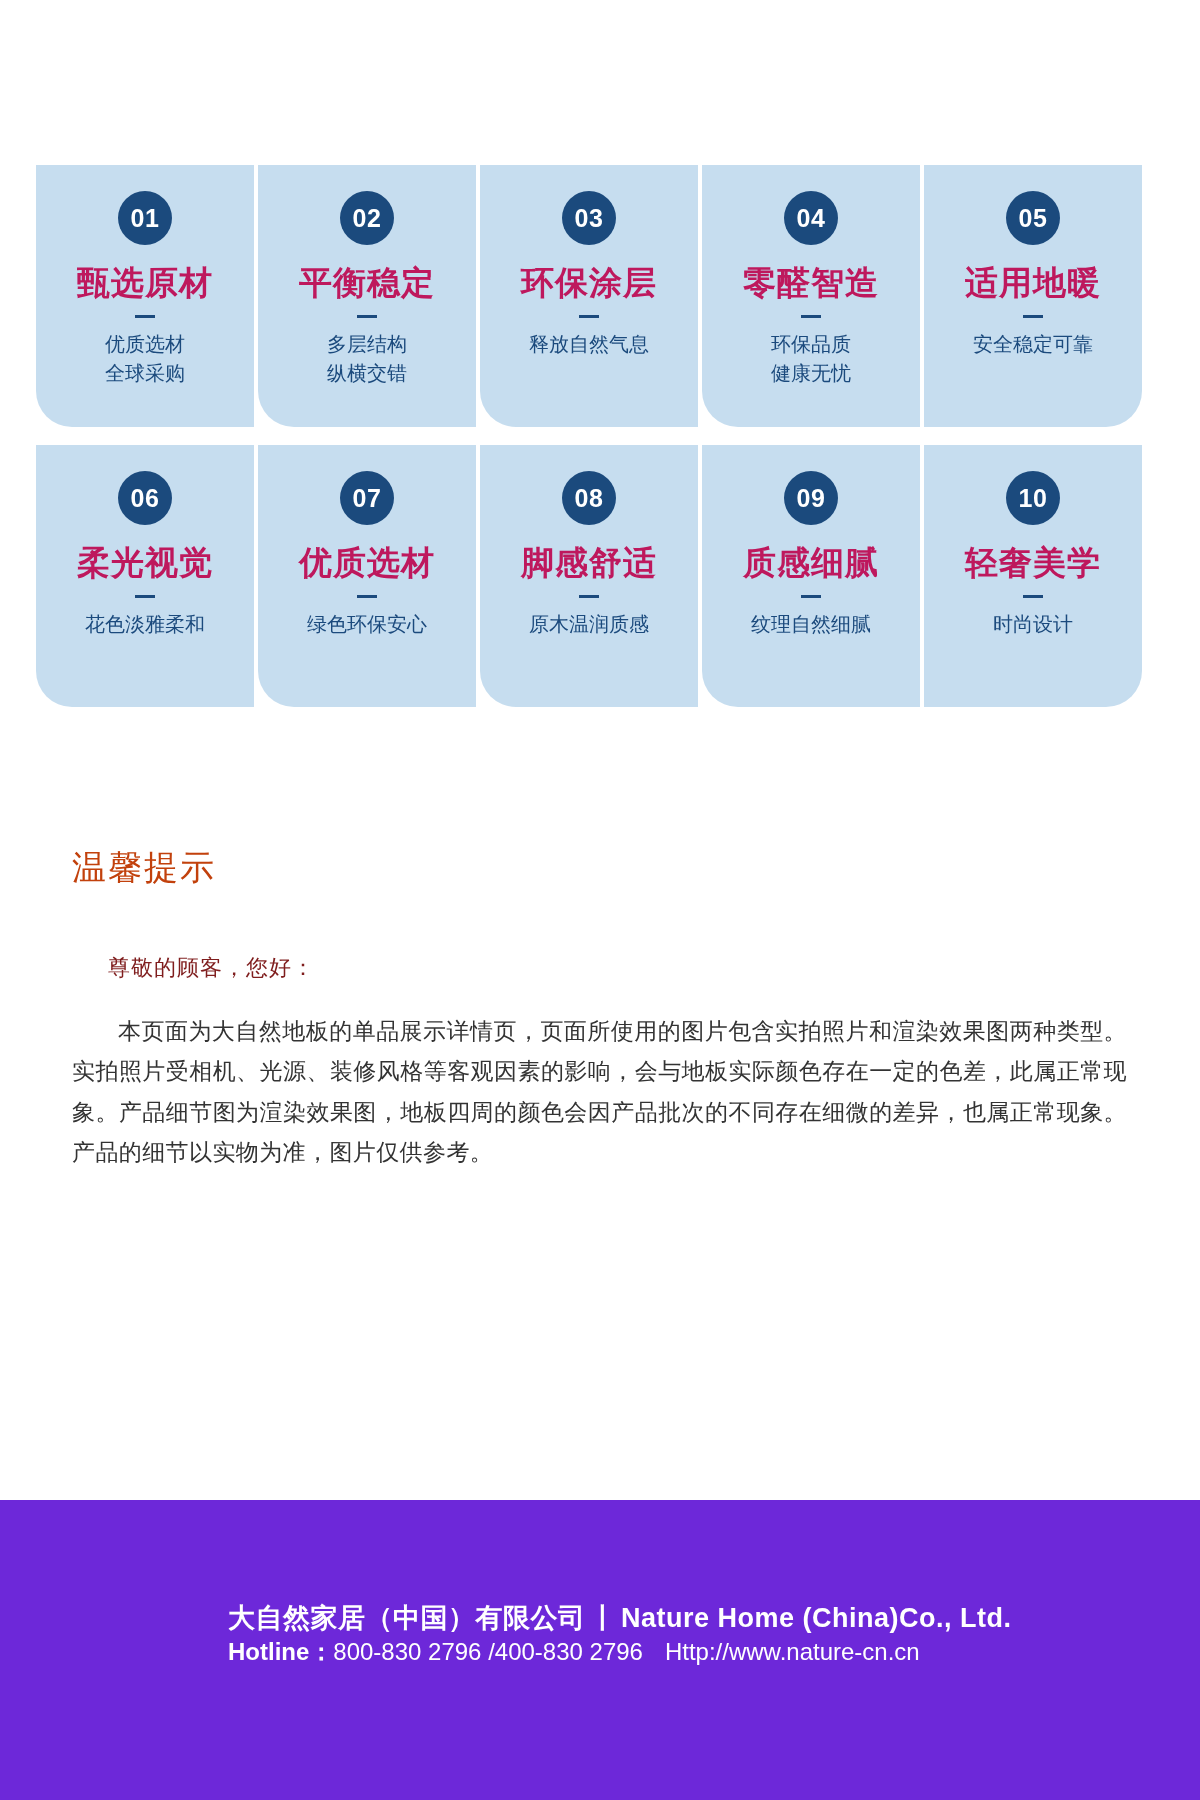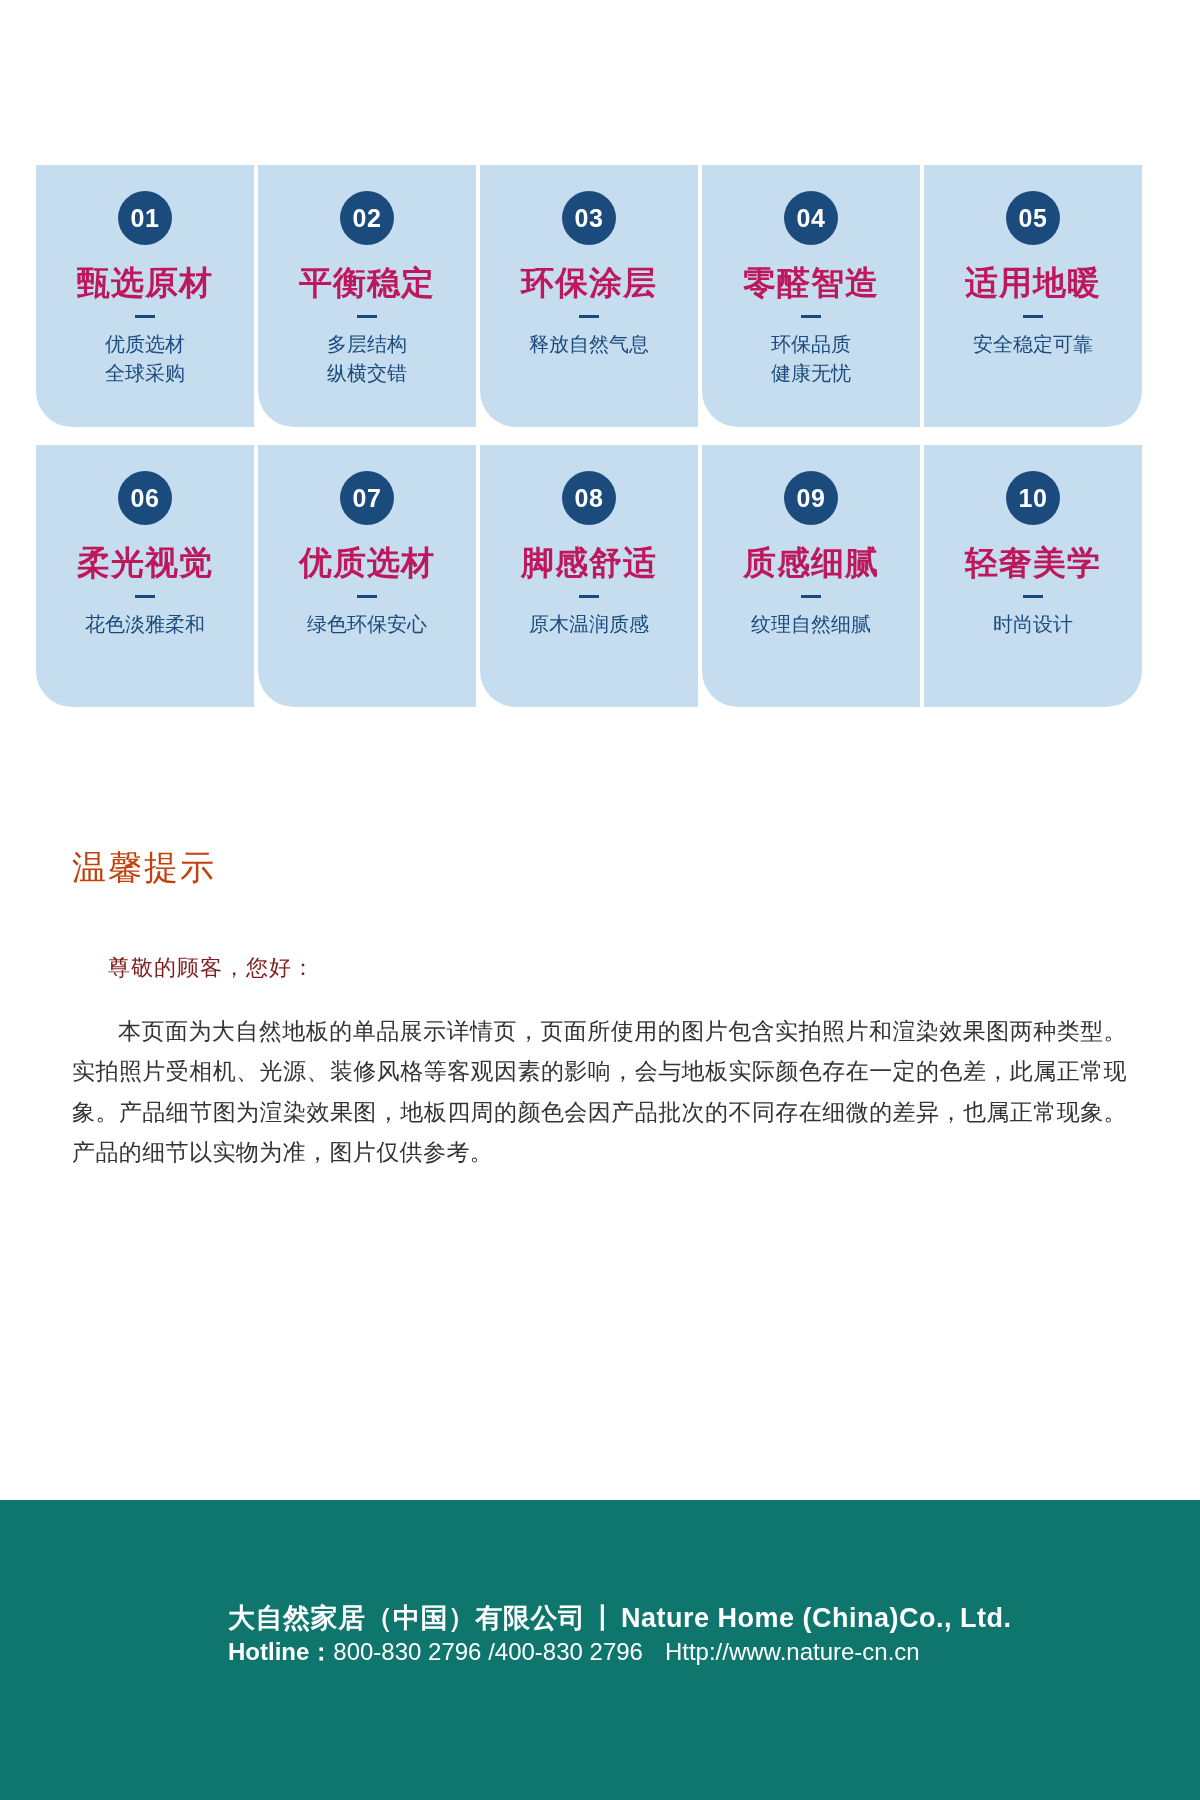--- a/index.html
+++ b/index.html
@@ -134,21 +134,21 @@
     text-align: justify;
     letter-spacing: 0.4px;
   }
   
   .footer {
     position: absolute;
     left: 0;
     top: 1500px;
     width: 1200px;
     height: 300px;
-    background: #0f766e;
+    background: #6d28d9;
     color: #ffffff;
   }
   .footer-inner {
     position: absolute;
     left: 228px;
     top: 100px;
   }
   .footer-line1 {
     font-size: 27px;
     font-weight: bold;

